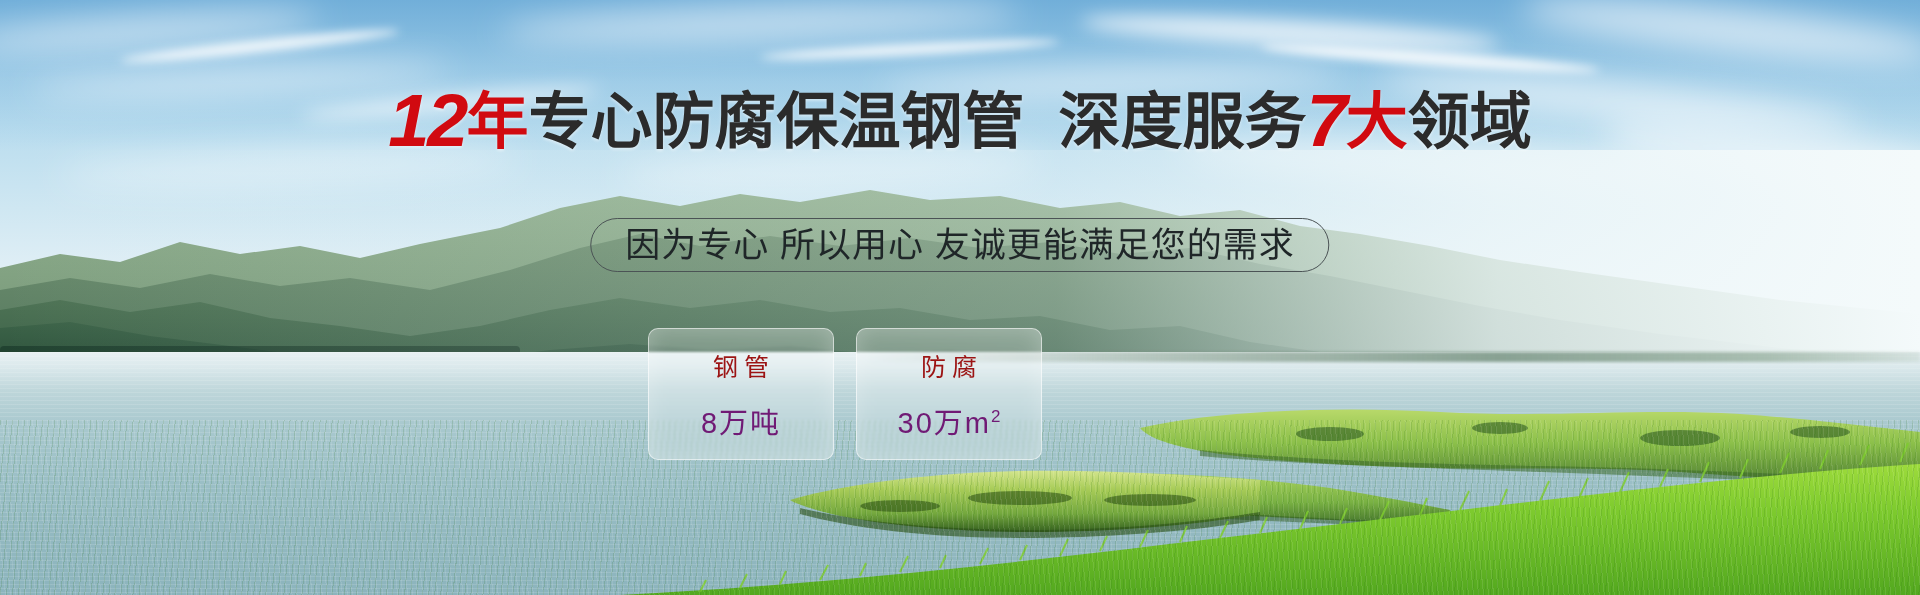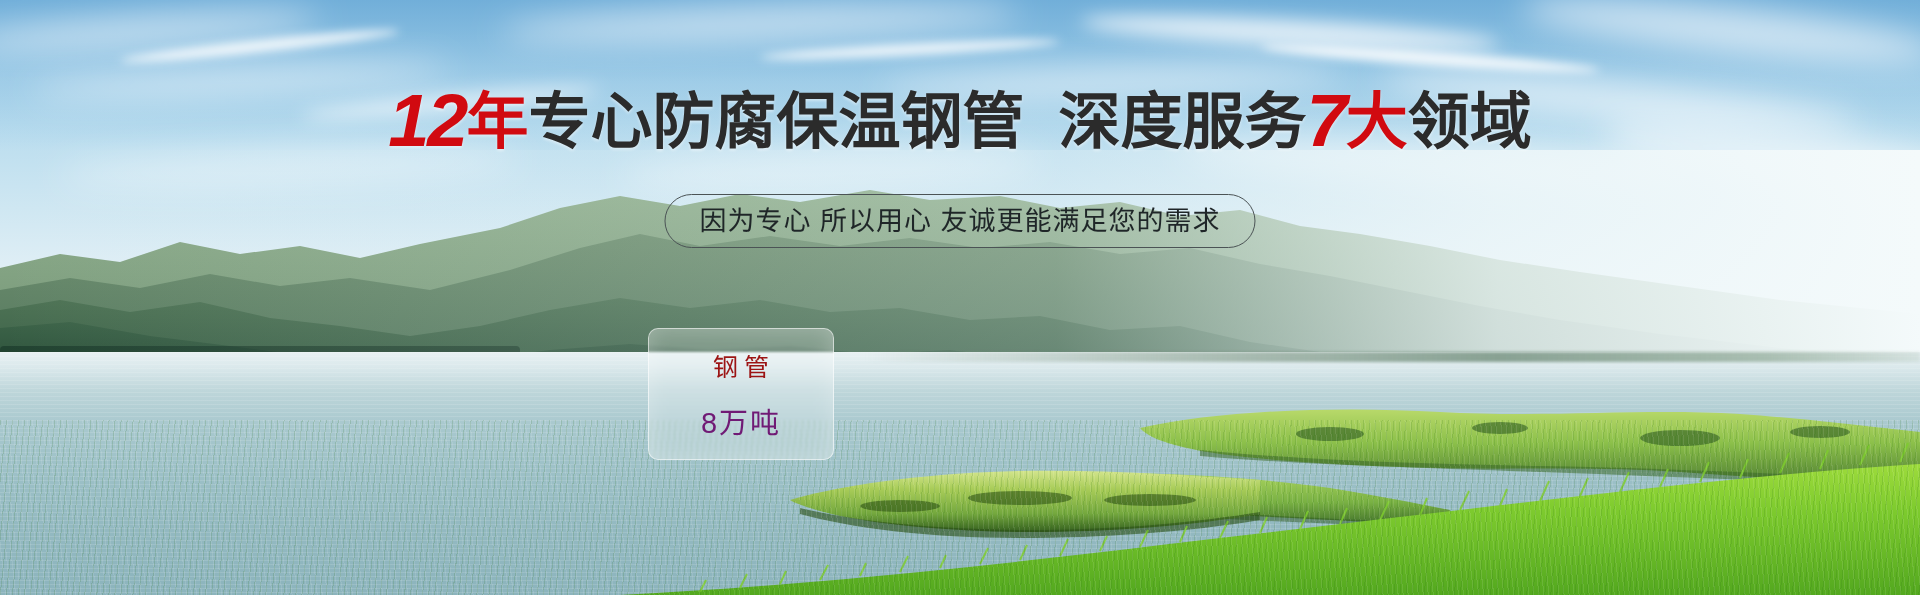--- a/index.html
+++ b/index.html
@@ -172,29 +172,29 @@
   .headline .red {
     color: #d10a10;
   }
   .headline .gap {
     display: inline-block;
     width: 34px;
   }
 
   .subtitle-pill {
     position: absolute;
-    top: 194px;
+    top: 218px;
     left: 50%;
     transform: translateX(-50%);
     height: 54px;
     line-height: 52px;
     padding: 0 34px;
     border: 1.6px solid #4b5355;
     border-radius: 28px;
-    font-size: 27px;
+    font-size: 35px;
     color: #1f2628;
     letter-spacing: 1px;
     white-space: nowrap;
     box-sizing: border-box;
   }
 
   
   .stats {
     position: absolute;
     top: 328px;
@@ -439,18 +439,22 @@
 
     <div class="subtitle-pill">因为专心 所以用心  友诚更能满足您的需求</div>
 
     <div class="stats">
 
       <div class="stat-card">
         <div class="stat-label">钢管</div>
         <div class="stat-value"><span>8万吨</span></div>
       </div>
 
+      <div class="stat-card">
+        <div class="stat-label">防腐</div>
+        <div class="stat-value"><span>30万m</span><sup>2</sup></div>
+      </div>
 
 
     </div>
   </div>
 
 </div>
 
 </body></html>

